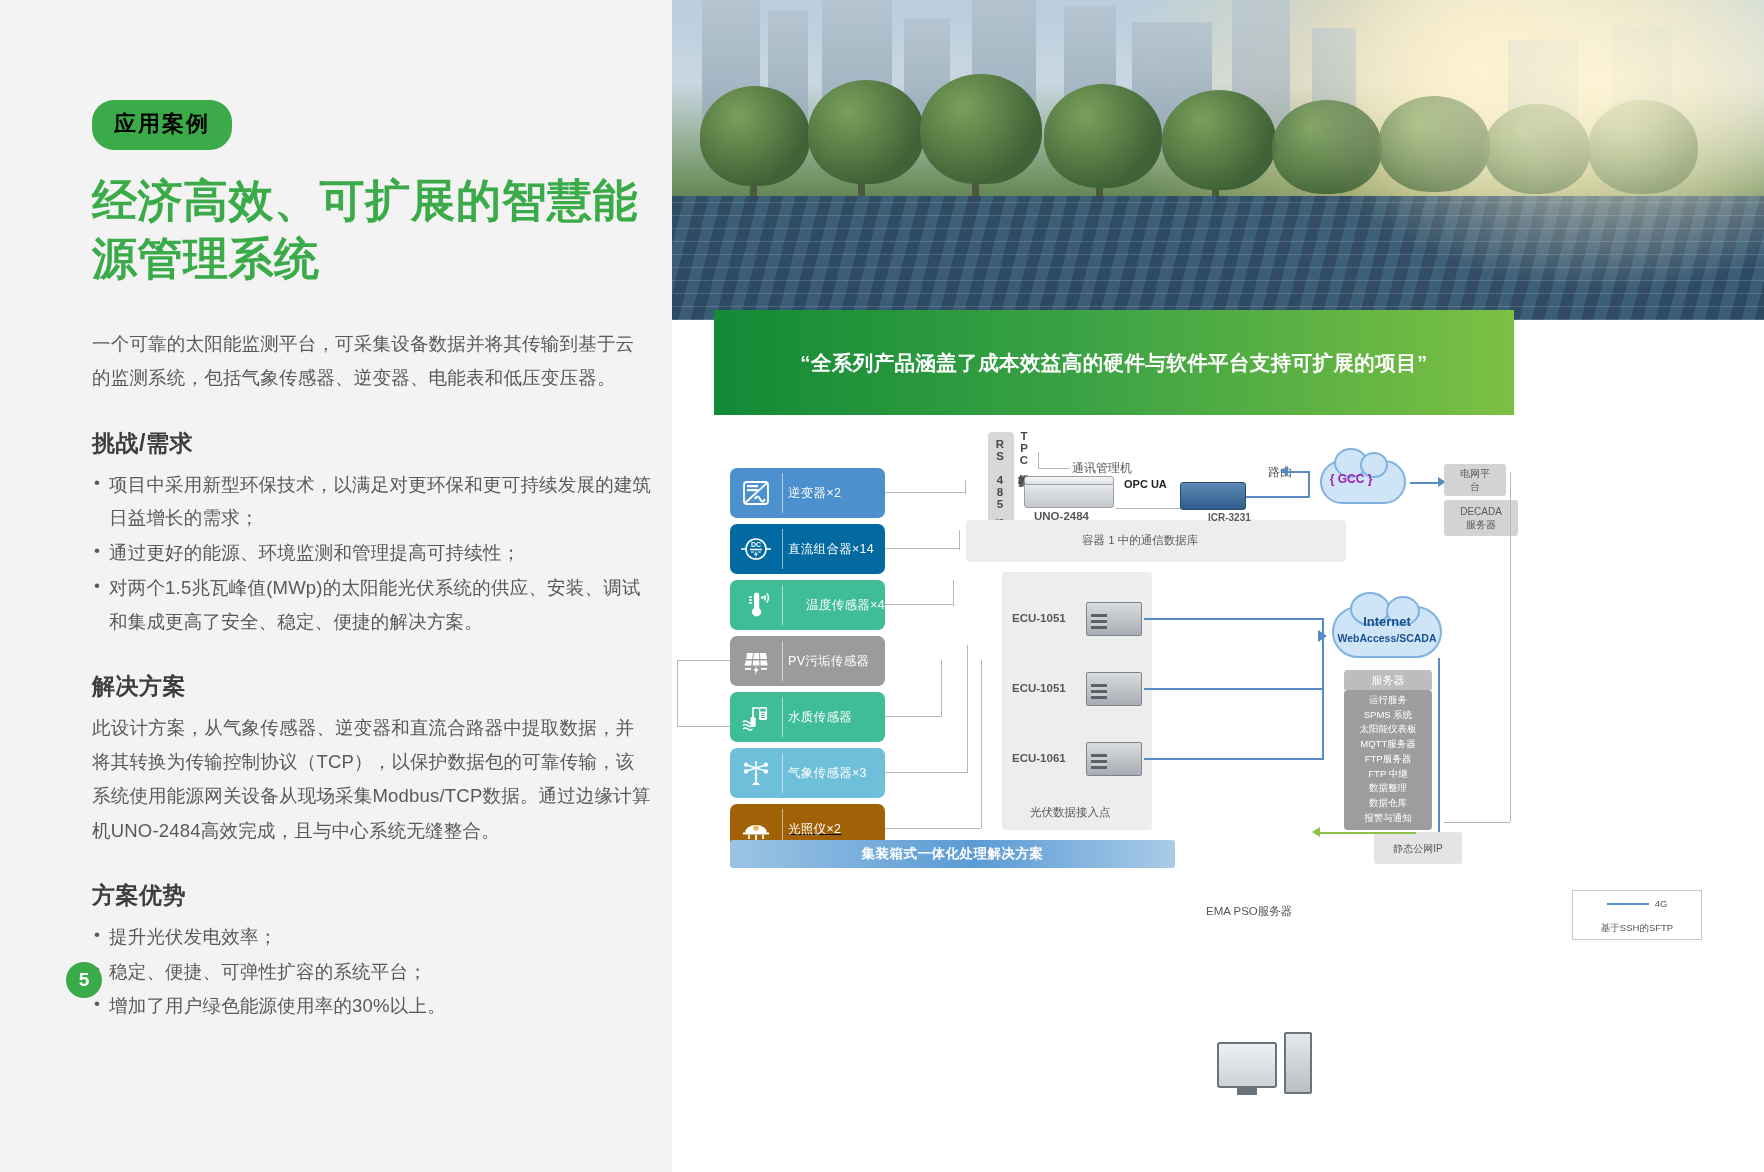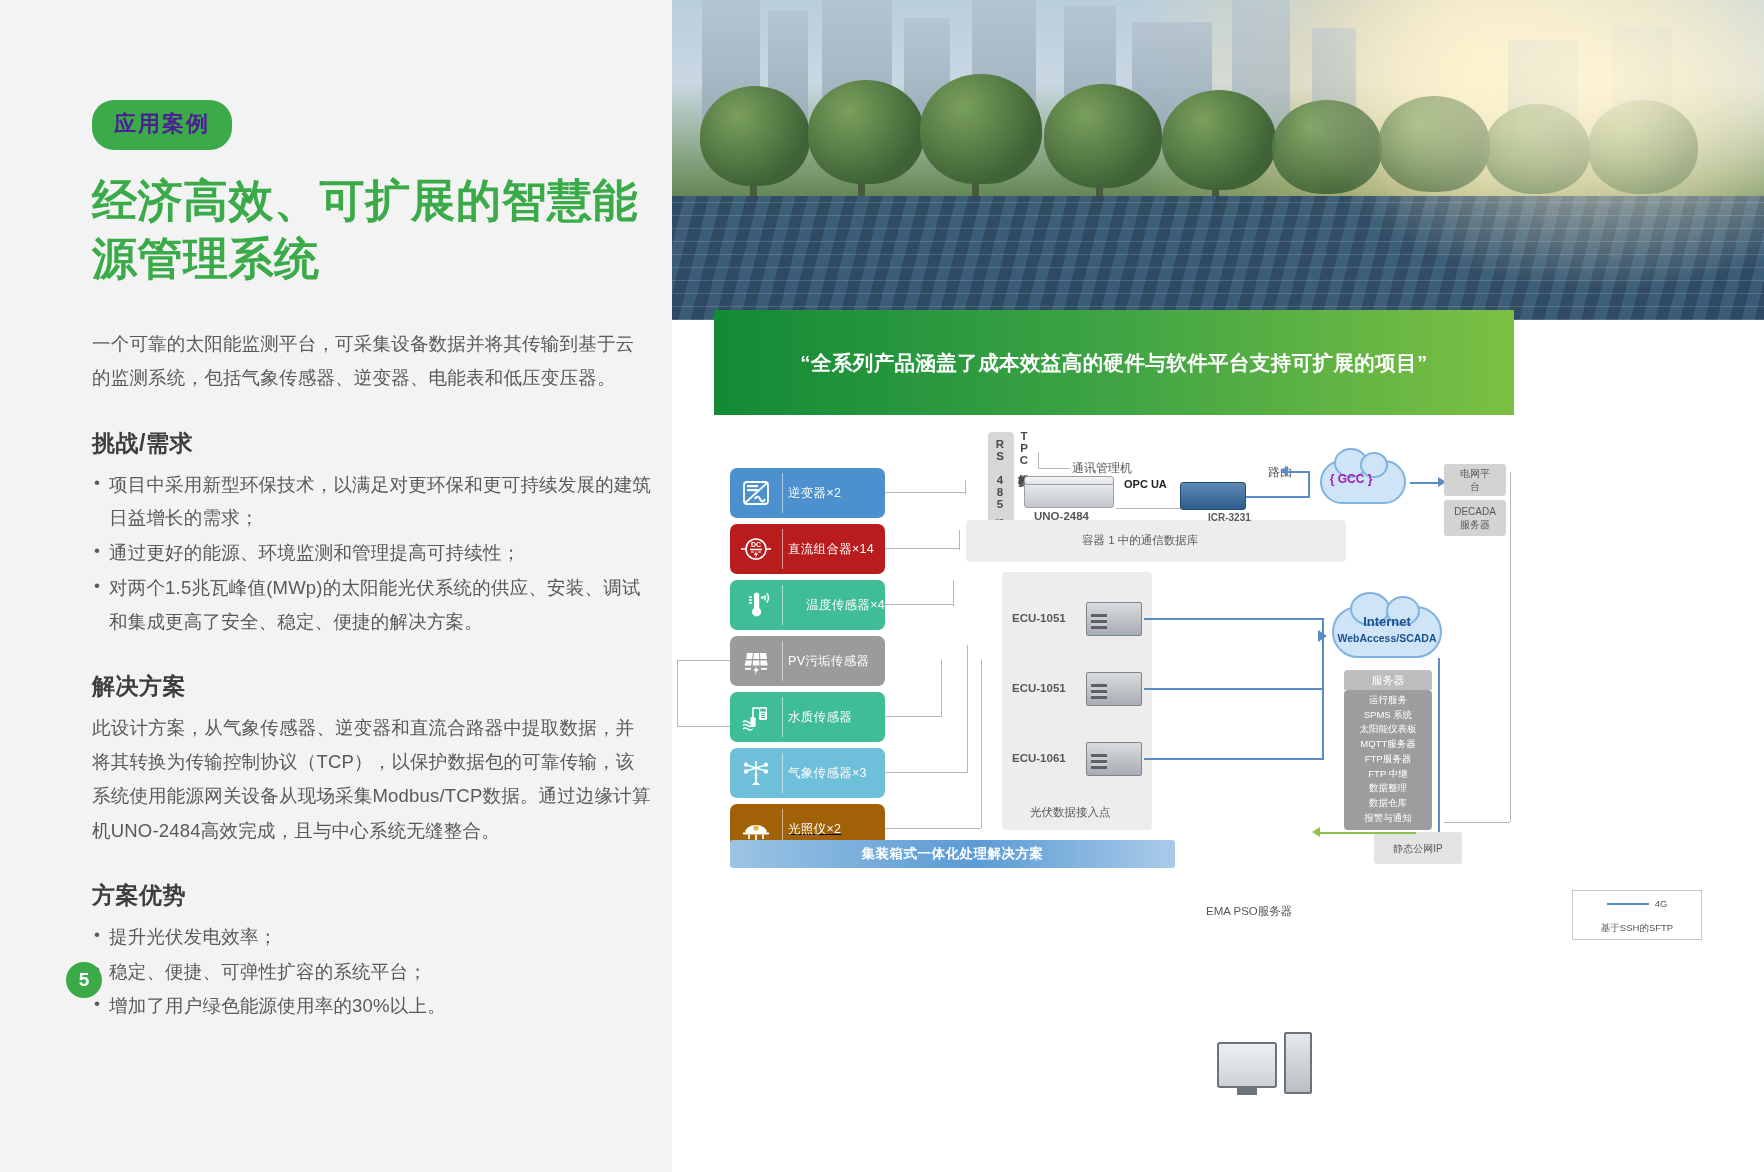--- a/index.html
+++ b/index.html
@@ -10,21 +10,21 @@
     position:relative;
     overflow:hidden;
   }
   
   #left-panel{
     position:absolute; left:0; top:0; width:672px; height:1172px;
     background:#f2f3f2;
   }
   #left-inner{ position:absolute; left:92px; top:0; width:560px; }
   .badge{
-    display:inline-block; background:#3bab4a; color:#4c1d95;
+    display:inline-block; background:#3bab4a; color:#000000;
     font-weight:bold; font-size:22px; letter-spacing:2px;
     padding:9px 22px 11px; border-radius:22px; margin-top:100px;
   }
   h1#main-title{
     color:#3bab4a; font-size:45px; font-weight:bold; line-height:1.28;
     margin-top:22px; letter-spacing:0.5px;
   }
   p.intro{
     color:#59595b; font-size:18.5px; line-height:1.85; margin-top:40px;
     letter-spacing:0.2px;
@@ -251,21 +251,21 @@
         <line x1="26" y1="5" x2="4" y2="25"></line>
         <rect x="6" y="7" width="11" height="2.2" fill="#fff" stroke="none"></rect>
         <rect x="6" y="11" width="11" height="2.2" fill="#fff" stroke="none"></rect>
         <path d="M14 21 q2.5 -5 5 0 t5 0" stroke-width="2"></path>
       </svg>
     </div>
     <div class="dev-sep"></div>
     <div class="devlabel">逆变器×2</div>
   </div>
 
-  <div class="devbox" style="top:104px; background:#b91c1c;">
+  <div class="devbox" style="top:104px; background:#0369a1;">
     <div class="devicon">
       <svg width="32" height="30" viewBox="0 0 32 30" fill="none" stroke="#fff" stroke-width="1.6">
         <circle cx="16" cy="15" r="10"></circle>
         <line x1="1" y1="15" x2="6" y2="15"></line>
           <line x1="26" y1="15" x2="31" y2="15"></line>
         <text x="16" y="13" font-size="7" fill="#fff" stroke="none" text-anchor="middle" font-weight="bold" font-family="Liberation Sans, sans-serif">DC</text>
         <line x1="10" y1="15.5" x2="22" y2="15.5" stroke-width="1.4"></line>
         <line x1="11" y1="18" x2="14" y2="18" stroke-width="1.2"></line>
         <line x1="18" y1="18" x2="21" y2="18" stroke-width="1.2"></line>
         <path d="M16.5 16.5 l-2.5 4.5 h2 l-1 3.5 3 -5 h-2 z" fill="#fff" stroke="none"></path>
@@ -391,21 +391,21 @@
   <div style="position:absolute; left:608px; top:46px; width:0;height:0;border-top:5px solid transparent;border-bottom:5px solid transparent;border-right:8px solid #5b8bc4;"></div>
 
   <div class="cloud" style="left:648px; top:40px; width:86px; height:44px; border-radius:26px;"></div>
   <div class="cloud" style="left:662px; top:28px; width:34px; height:30px;"></div>
   <div class="cloud" style="left:688px; top:32px; width:28px; height:26px;"></div>
   <div style="position:absolute; left:648px; top:52px; width:62px; text-align:center; font-size:12px; font-weight:bold; color:#a21caf; z-index:3;">{ GCC }</div>
   <div class="arrow-h" style="left:738px; top:62px; width:30px;"></div>
   <div style="position:absolute; left:766px; top:57px; width:0;height:0;border-top:5px solid transparent;border-bottom:5px solid transparent;border-left:8px solid #5b8bc4;"></div>
 
   <div class="boxgray-sm" style="left:772px; top:36px; width:62px; height:30px;">电网平台</div>
-  <div class="boxgray-sm" style="left:772px; top:72px; width:62px; height:36px; flex-direction:column;">
+  <div class="boxgray-sm" style="left:772px; top:72px; width:74px; height:36px; flex-direction:column;">
     <span>DECADA</span>
     <span>服务器</span>
   </div>
   <div class="line-g" style="left:838px; top:52px; width:1px; height:350px;"></div>
   <div class="line-g" style="left:772px; top:402px; width:66px; height:1px;"></div>
 
   <div class="panelgray" style="left:330px; top:152px; width:150px; height:258px; background:#ededed;"></div>
   <div class="lbl" style="left:358px; top:385px; font-size:11.5px;">光伏数据接入点</div>
 
   <div class="lbl lbl-b" style="left:340px; top:192px; font-size:11.5px;">ECU-1051</div>

